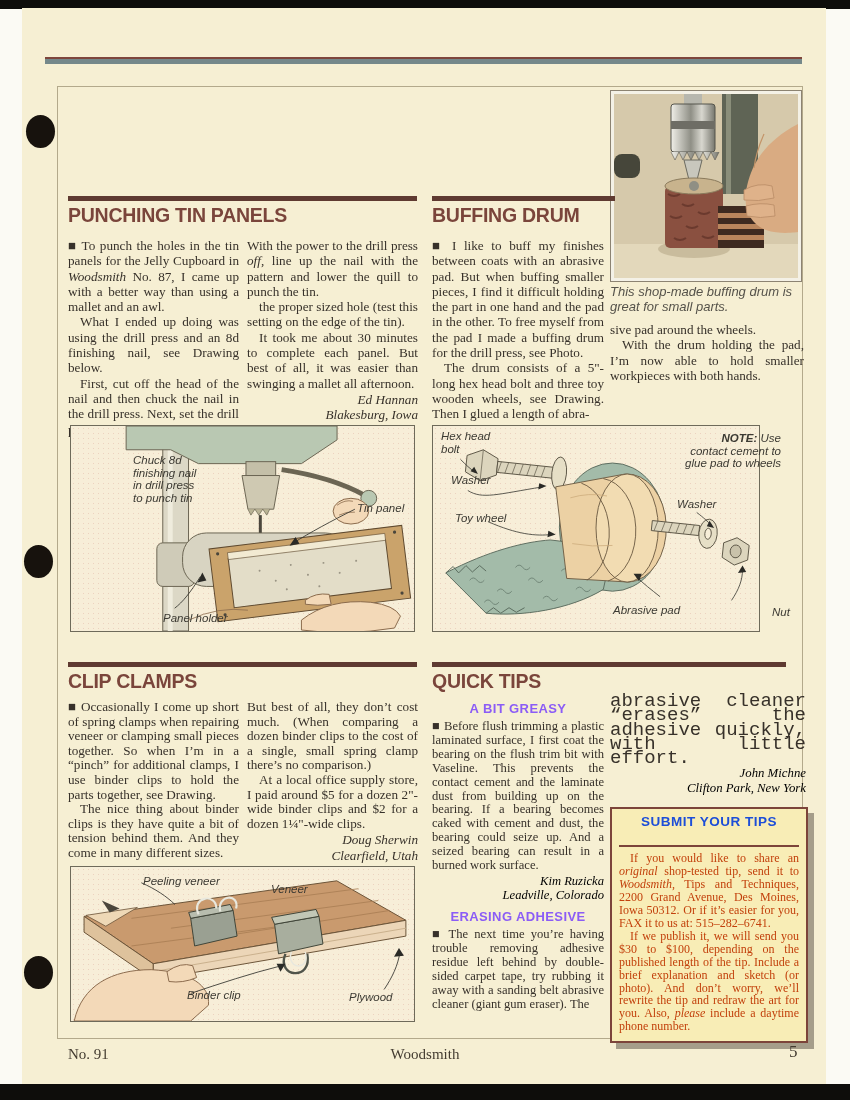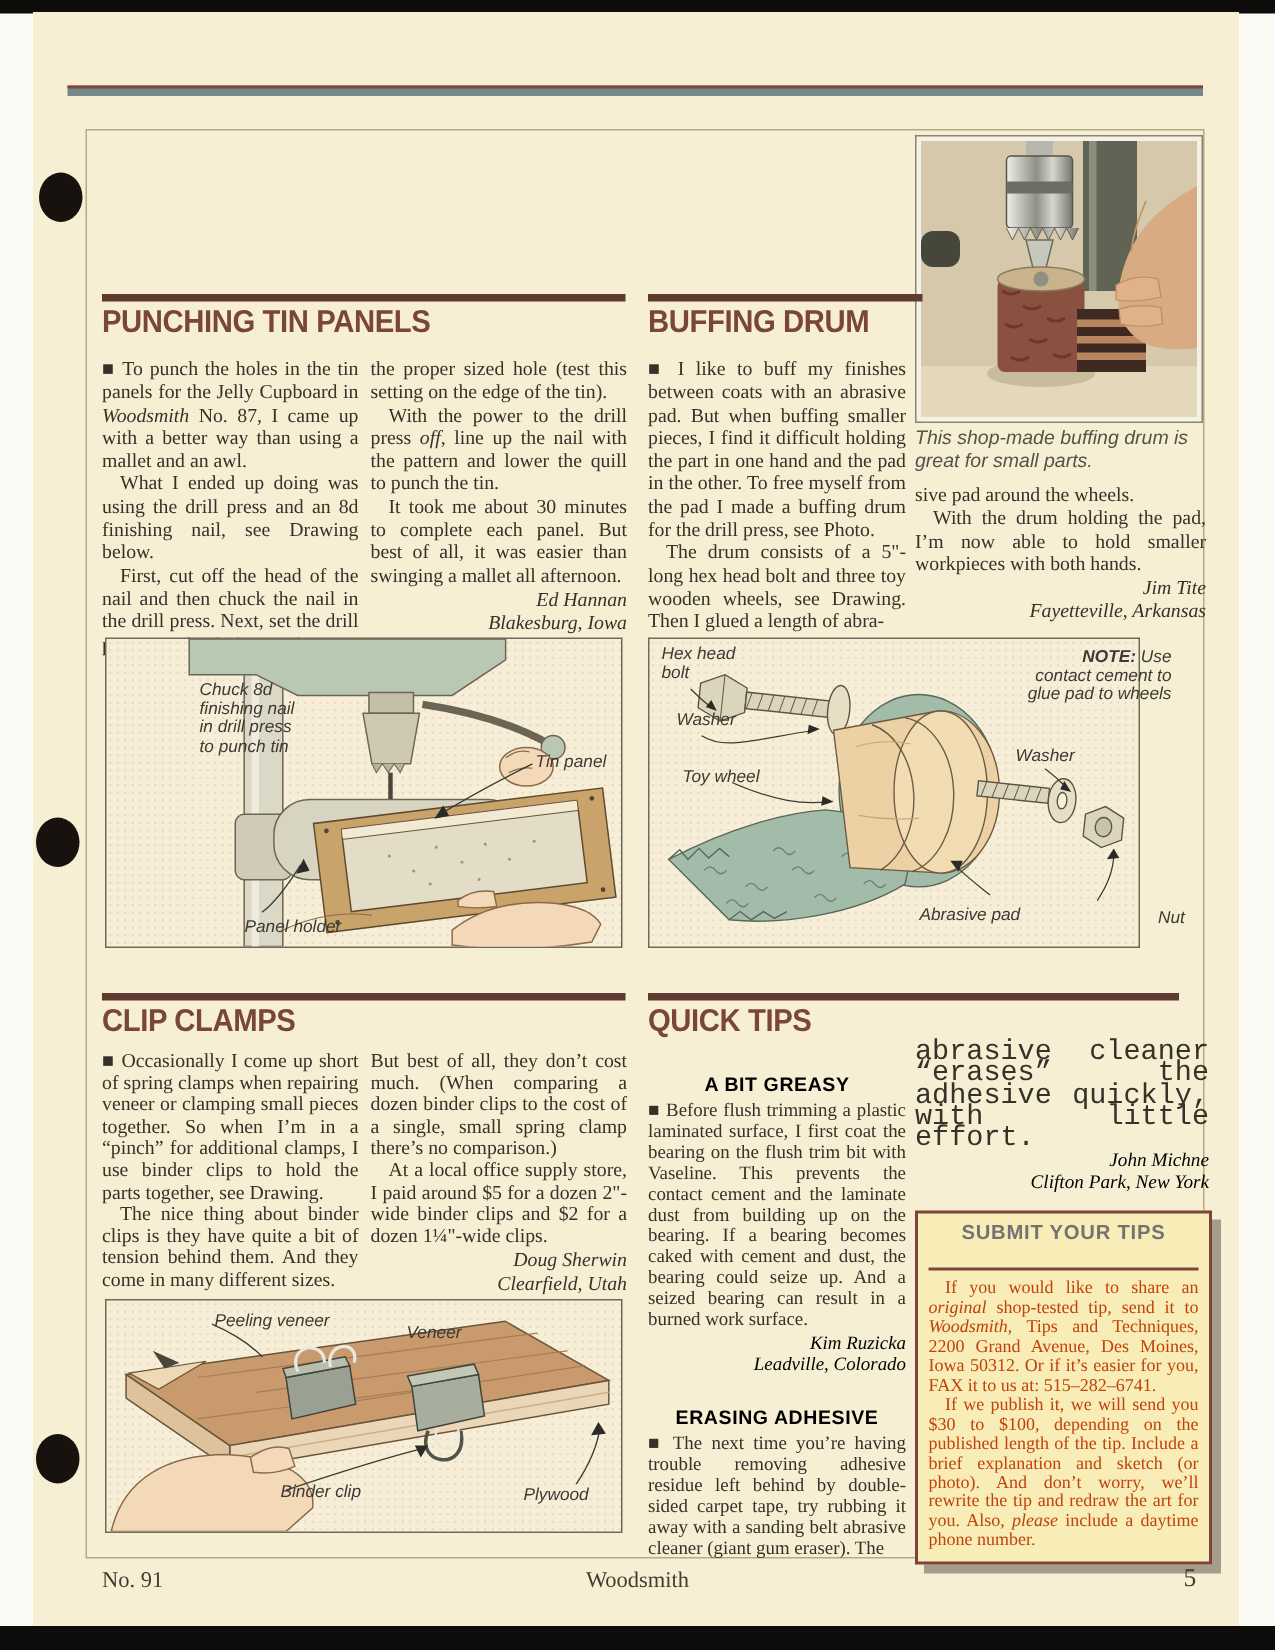--- a/index.html
+++ b/index.html
@@ -40,38 +40,38 @@
   .draw-box { position:absolute; background:#f7eed8;
     background-image:radial-gradient(#ecd2bf 0.9px, rgba(0,0,0,0) 0.9px);
     background-size:5px 5px; border:1.5px solid #6e6a5a; box-sizing:border-box; }
   .draw-box svg { position:absolute; left:0; top:0; width:100%; height:100%; }
   .dlabel { position:absolute; font-family:"Liberation Sans", sans-serif; font-style:italic;
     font-size:11.5px; line-height:12.5px; color:#3c3a33; }
   .note-block { text-align:right; }
   .note-block .note-title { font-weight:bold; }
 
   .qt-subhead { font-family:"Liberation Sans", sans-serif; font-weight:bold; font-size:13px;
-    color:#000000; text-align:center; letter-spacing:0.4px; margin:14px 0 4px 0; }
+    color:#8b5cf6; text-align:center; letter-spacing:0.4px; margin:0 0 4px 0; }
   .qt-flow { position:absolute; left:432px; top:701px; width:172px; }
   .qt-flow .text { font-size:12.6px; line-height:13.9px; text-align:justify; color:#37312a; }
   .qt-flow .text p { margin:0; }
   .qt-flow .credit { font-size:12.6px; }
   .qt-flow .credit div { line-height:14px; }
   .gap { height:7px; }
 
   .right-col { position:absolute; left:610px; top:694px; width:196px; }
   .right-col .text { font-size:19px; line-height:14.3px; text-align:justify; color:#37312a;font-family:Liberation Mono, monospace; }
   .right-col .text p { margin:0; }
   .right-col .credit { font-size:12.8px; }
   .right-col .credit div { line-height:14.5px; }
 
   .submit-box { margin-top:12px; width:180px; background:#f8edb6; border:2px solid #7c443a;
     box-shadow:6px 6px 0 #a59d8a; padding:5px 7px 8px 7px; box-sizing:content-box; }
   .submit-title { font-family:"Liberation Sans", sans-serif; font-weight:bold; font-size:13.5px;
-    color:#737373; text-align:center; letter-spacing:0.5px; padding-bottom:16px;
+    color:#1d4ed8; text-align:center; letter-spacing:0.5px; padding-bottom:16px;
     border-bottom:2px solid #7c443a; margin-bottom:5px; }
   .submit-body { font-size:12px; line-height:12.9px; text-align:justify; color:#c2410c; }
   .submit-body p { margin:0; text-indent:11px; }
 
   .footer-item { position:absolute; color:#433b30; font-size:15px; }
 
   i { font-style:italic; }
 </style>
 </head>
 <body>
@@ -128,45 +128,41 @@
 
 <div class="sec-bar" style="left:68px; top:196px; width:349px;"></div>
 <div class="sec-title" style="left:68px; top:203px;">PUNCHING TIN PANELS</div>
 <div class="article-col" style="left:68px; top:238px;">
     <p><span>■ To punch the holes in the tin panels for the Jelly Cupboard in </span><i>Woodsmith</i><span> No. 87, I came up with a better way than using a mallet and an awl.</span></p>
     <p>What I ended up doing was using the drill press and an 8d finishing nail, see Drawing below.</p>
     <p>First, cut off the head of the nail and then chuck the nail in the drill press. Next, set the drill press to a depth that produces</p>
   </div>
 <div class="article-col" style="left:247px; top:238px;">
   <div>
+      <p><span>With the power to the drill press </span><i>off</i><span>, line up the nail with the pattern and lower the quill to punch the tin.</span></p>
       <p>the proper sized hole (test this setting on the edge of the tin).</p>
-      <p><span>With the power to the drill press </span><i>off</i><span>, line up the nail with the pattern and lower the quill to punch the tin.</span></p>
       <p>It took me about 30 minutes to complete each panel. But best of all, it was easier than swinging a mallet all afternoon.</p>
     </div>
   <div class="credit">
     <div>Ed Hannan</div>
     <div>Blakesburg, Iowa</div>
   </div>
 </div>
 
 <div class="sec-bar" style="left:432px; top:196px; width:183px;"></div>
 <div class="sec-title" style="left:432px; top:203px;">BUFFING DRUM</div>
 <div class="article-col" style="left:432px; top:238px; width:172px;">
     <p>■ I like to buff my finishes between coats with an abrasive pad. But when buffing smaller pieces, I find it difficult holding the part in one hand and the pad in the other. To free myself from the pad I made a buffing drum for the drill press, see Photo.</p>
     <p>The drum consists of a 5"-long hex head bolt and three toy wooden wheels, see Drawing. Then I glued a length of abra-</p>
   </div>
 <div class="article-col" style="left:610px; top:322px; width:194px;">
   <div>
       <p>sive pad around the wheels.</p>
       <p>With the drum holding the pad, I’m now able to hold smaller workpieces with both hands.</p>
     </div>
-  <div class="credit">
-    <div>Jim Tite</div>
-    <div>Fayetteville, Arkansas</div>
-  </div>
 </div>
 
 <div class="draw-box" style="left:70px; top:425px; width:345px; height:207px;">
   <svg viewBox="0 0 345 207">
     <rect x="92" y="14" width="26" height="193" fill="#dcd8c6" stroke="#6b6553"></rect>
     <rect x="97" y="14" width="5" height="193" fill="#efecdd"></rect>
     <path d="M55 0 L268 0 L268 14 L232 38 L128 38 L100 24 L55 24 Z" fill="#b9c8b2" stroke="#6b6553"></path>
     <rect x="176" y="36" width="30" height="14" fill="#c4bfa8" stroke="#6b6553"></rect>
     <path d="M172 50 L210 50 L204 84 L178 84 Z" fill="#cfc9b2" stroke="#6b6553"></path>
     <path d="M178 84 l3 6 4 -6 4 6 4 -6 4 6 3 -6" fill="#bab495" stroke="#6b6553" stroke-width="0.7"></path>

